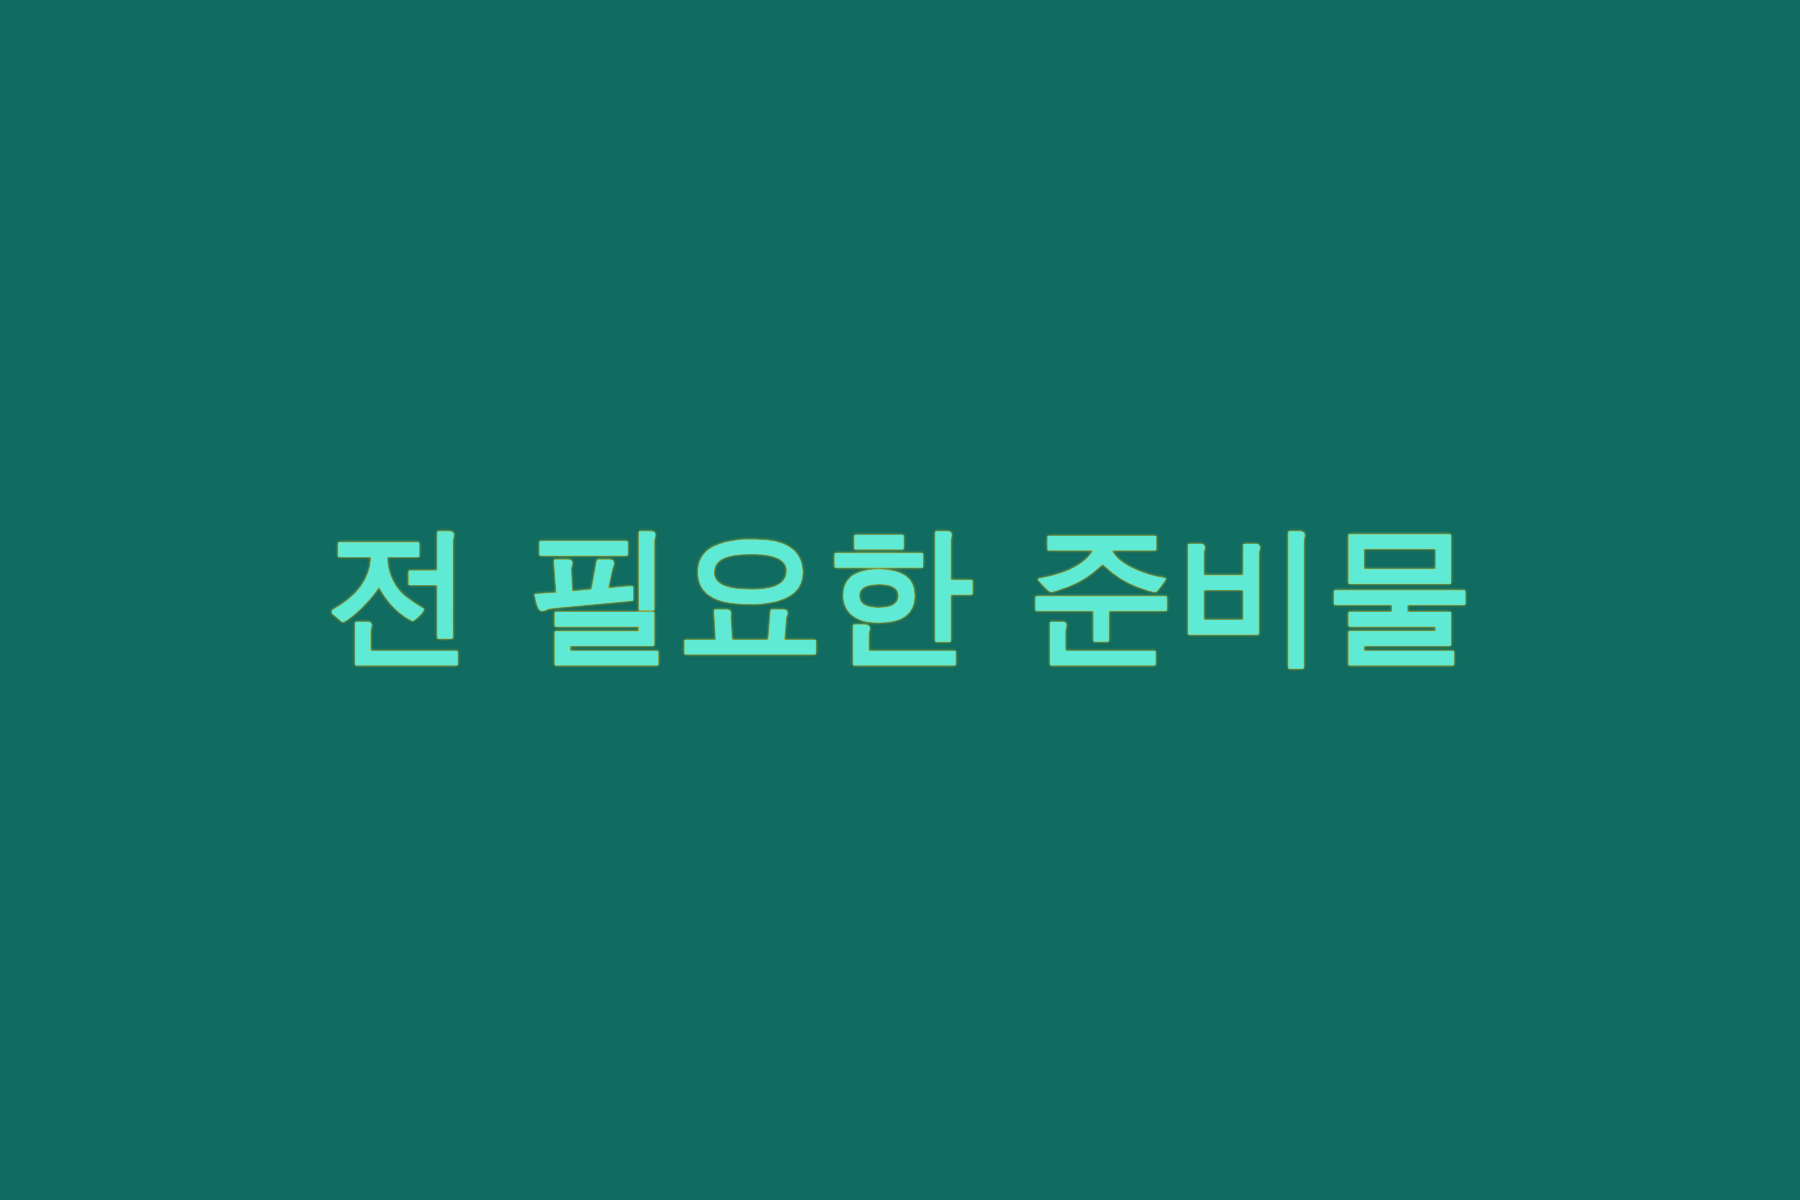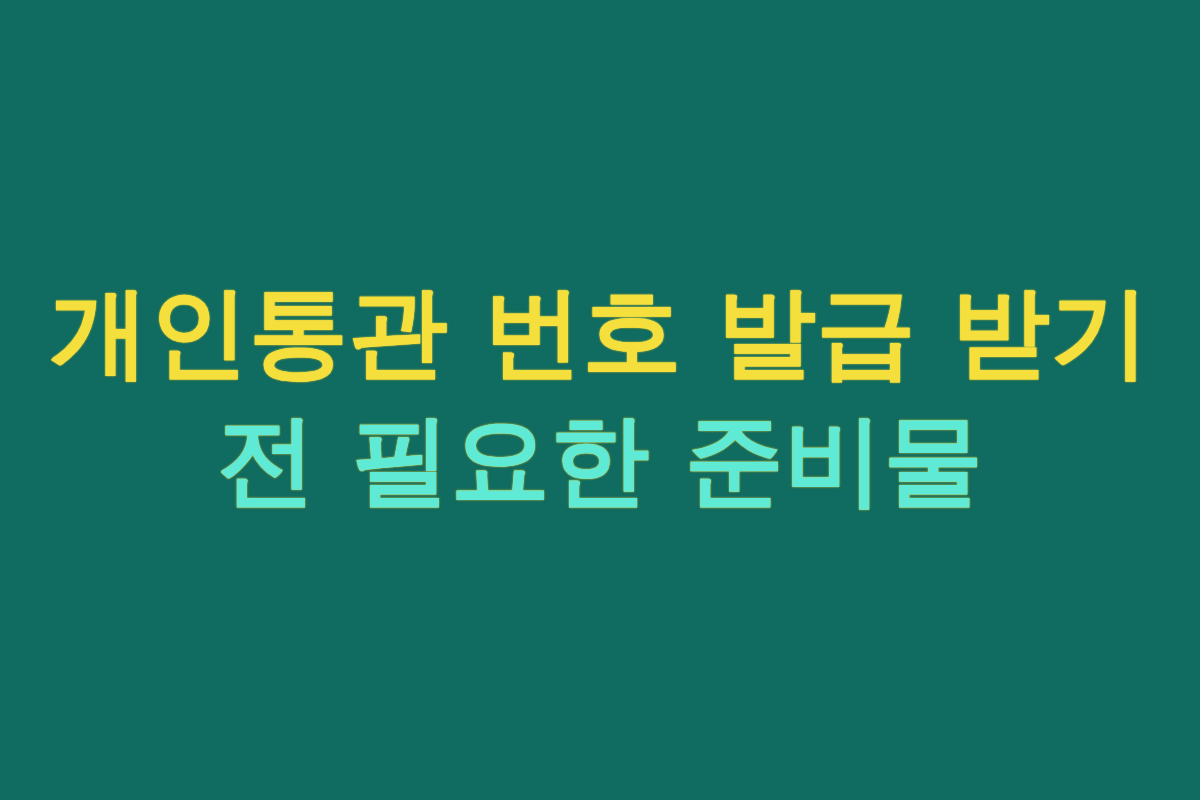--- a/index.html
+++ b/index.html
@@ -62,19 +62,18 @@
     font-size: 99px;
   }
 </style>
 </head>
 <body>
 
 <div id="thumbnail-canvas" style="background-color: rgb(16, 107, 96);">
 
   <div id="headline-block">
 
-    <div class="headline-line" id="headline-line-1" style="color: rgb(245, 223, 61);">개인통관 번호 발급 받기</div>
 
     <div class="headline-line" id="headline-line-2" style="color: #5eead4;">전 필요한 준비물</div>
 
   </div>
 
 </div>
 
 </body></html>

